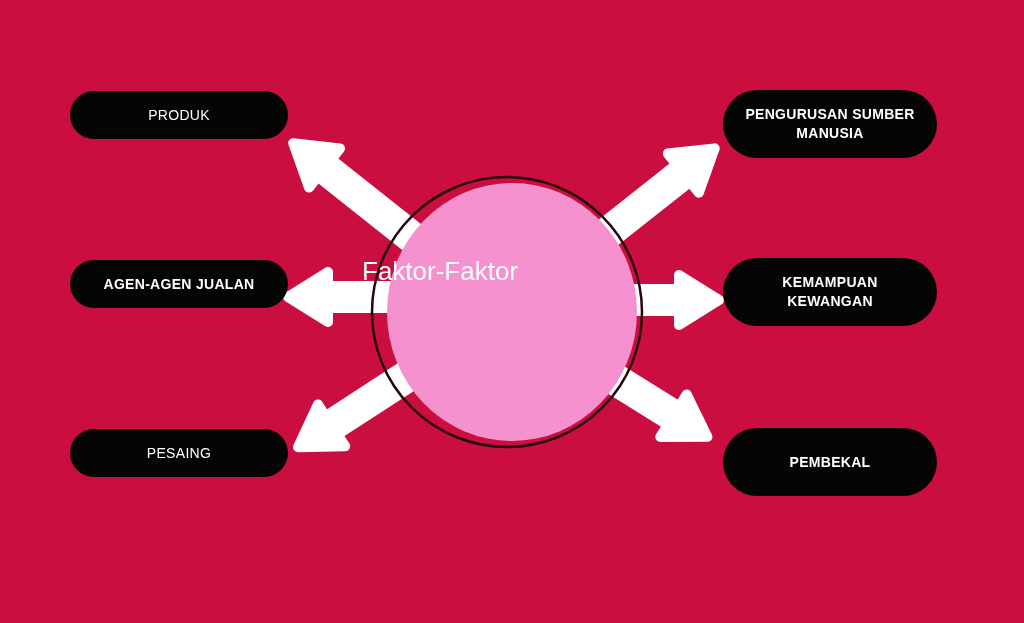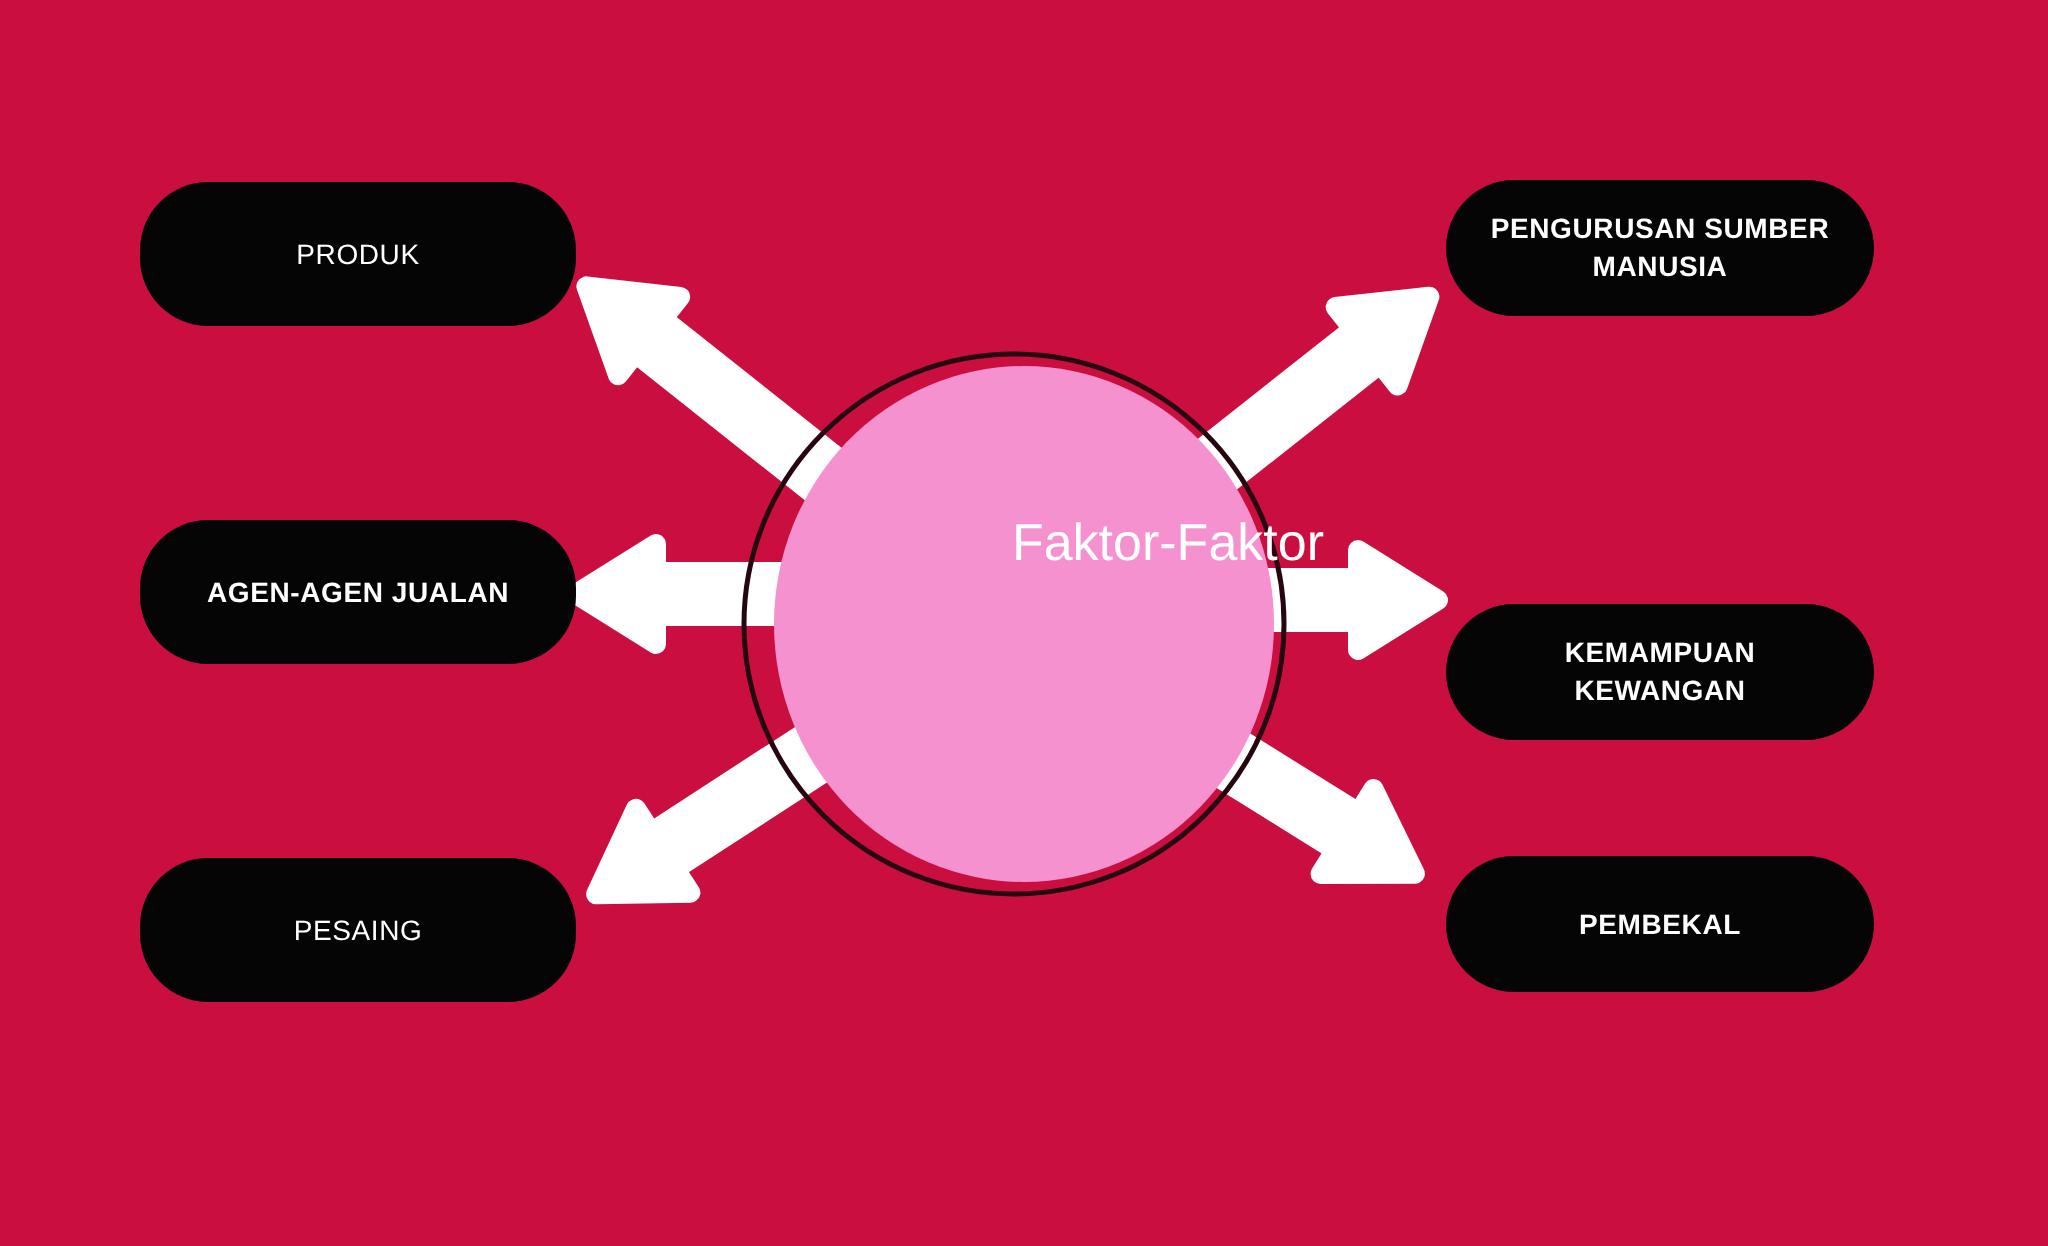--- a/index.html
+++ b/index.html
@@ -25,28 +25,28 @@
     background:var(--node_fill,#050505);
     color:var(--node_text,#fff);
     border-radius:34px;
     display:flex;align-items:center;justify-content:center;
     text-align:center;
     font-size:14px;line-height:19px;
     letter-spacing:0.3px;
     padding:0 20px;
     box-sizing:border-box;
   }
-  .pill-left{left:70px;width:218px;height:72px;}
+  .pill-left{left:70px;width:218px;height:48px;}
   .pill-right{left:723px;width:214px;height:68px;font-weight:bold;}
   .center-label{
     position:absolute;
     left:362px;top:255px;width:300px;
     color:var(--center_text,#fff);
     font-size:26px;line-height:33px;
-    text-align:right;
+    text-align:left;
   }
   .center-label span{display:block;}
 </style>
 </head>
 <body>
 
 <div class="stage">
 
   <svg class="gfx" viewBox="0 0 1024 623" aria-hidden="true">
 
@@ -72,20 +72,20 @@
   <div class="pill pill-left" style="top:260px;font-weight:bold;">
     <span>AGEN-AGEN JUALAN</span>
   </div>
   <div class="pill pill-left" style="top:429px;">
     <span>PESAING</span>
   </div>
 
   <div class="pill pill-right" style="top:90px;">
     <span>PENGURUSAN SUMBER MANUSIA</span>
   </div>
-  <div class="pill pill-right" style="top:258px;margin-top:44px;">
+  <div class="pill pill-right" style="top:258px;">
     <span>KEMAMPUAN KEWANGAN</span>
   </div>
   <div class="pill pill-right" style="top:428px;">
     <span>PEMBEKAL</span>
   </div>
 
 </div>
 
 </body></html>

